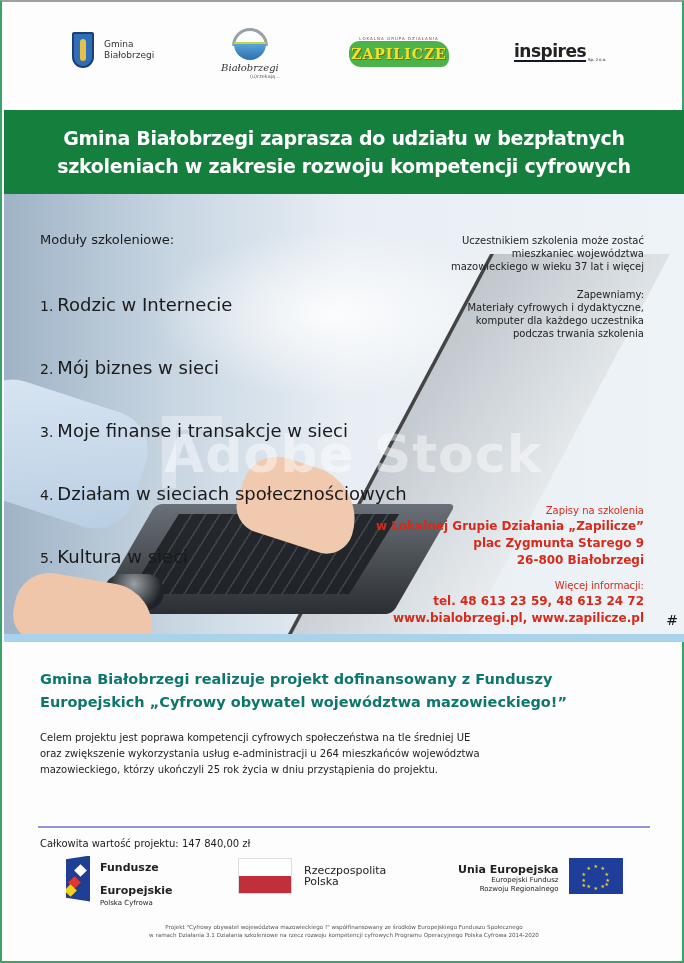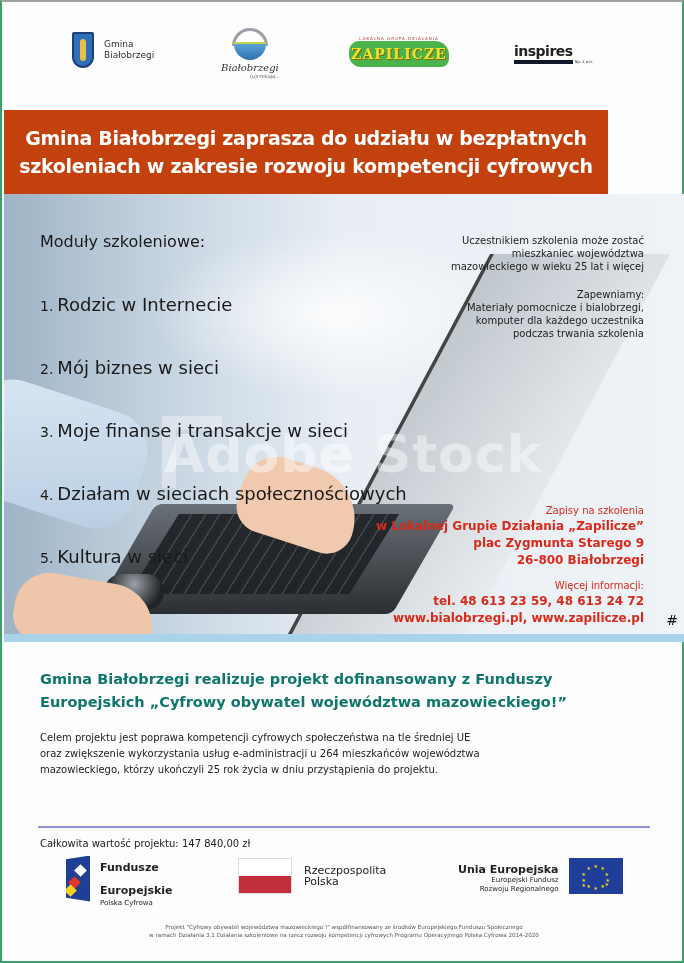--- a/index.html
+++ b/index.html
@@ -19,45 +19,45 @@
   .logo-bialo { left: 218px; top: 4px; flex-direction: column; align-items: center; }
   .heart { width: 48px; height: 32px; position: relative; }
   .heart .arc { position: absolute; left: 6px; top: 0; width: 36px; height: 18px; border: 3px solid #9aa0a6; border-bottom: none; border-radius: 18px 18px 0 0; }
   .heart .water { position: absolute; left: 8px; top: 14px; width: 32px; height: 18px; background: linear-gradient(#5aa3d8, #2d6fb0); border-radius: 0 0 16px 16px; border-top: 2px solid #c4d44a; }
   .bialo-script { font-family: "DejaVu Serif", serif; font-style: italic; font-size: 10px; color: #333; margin-top: 2px; }
   .bialo-sub { font-size: 5px; color: #666; margin-left: 30px; }
   .logo-zap { left: 345px; top: 12px; width: 104px; height: 34px; flex-direction: column; align-items: center; }
   .zap-top { font-size: 4px; color: #b03030; letter-spacing: 1px; }
   .zap-main { width: 100px; height: 26px; background: #4bb34b; border-radius: 10px 14px 8px 12px; display: flex; align-items: center; justify-content: center; font-family: "DejaVu Serif", serif; font-weight: bold; font-size: 14px; color: #f2e22a; text-shadow: 1px 1px 0 #7a6a10; letter-spacing: 1px; }
   .logo-insp { left: 512px; top: 18px; align-items: flex-end; }
-  .insp-main { font-size: 14px; font-weight: bold; color: #222; border-bottom: 4px solid #0f172a; letter-spacing: -0.5px; line-height: 18px; }
+  .insp-main { font-size: 17px; font-weight: bold; color: #222; border-bottom: 2px solid #0f172a; letter-spacing: -0.5px; line-height: 18px; }
   .insp-sub { font-size: 4px; color: #222; margin-left: 2px; }
 
   
-  .header-band { position: absolute; left: 2px; top: 108px; width: 604px; height: 84px; background: #c2410c; display: flex; flex-direction: column; justify-content: center; align-items: center; }
+  .header-band { position: absolute; left: 2px; top: 108px; width: 680px; height: 84px; background: #15803d; display: flex; flex-direction: column; justify-content: center; align-items: center; }
   .header-band div { color: #ffffff; font-weight: bold; font-size: 19px; line-height: 28px; letter-spacing: -0.3px; text-align: center; }
 
   
   .photo { position: absolute; left: 2px; top: 192px; width: 680px; height: 448px; overflow: hidden;
     background:
       radial-gradient(ellipse 260px 120px at 330px 120px, rgba(255,255,255,0.85), rgba(255,255,255,0) 70%),
       linear-gradient(90deg, #9fb3c6 0%, #c8d6e2 25%, #e8eef4 50%, #eef3f7 100%); }
   .photo::after { content: ""; position: absolute; left: 0; bottom: 0; width: 680px; height: 8px; background: #a9d3ea; }
   .sleeve { position: absolute; left: -40px; top: 200px; width: 180px; height: 120px; background: linear-gradient(160deg, #d9e6f3, #b8cde2); border-radius: 40px; transform: rotate(18deg); }
   .laptop-base { position: absolute; left: 120px; top: 310px; width: 300px; height: 110px; background: linear-gradient(#6a7077, #2b2f33); transform: skewX(-30deg); border-radius: 6px; }
   .keys { position: absolute; left: 150px; top: 320px; width: 220px; height: 80px;
     background: repeating-linear-gradient(90deg, #1e2226 0 12px, #3b4147 12px 14px), #1e2226; transform: skewX(-32deg); opacity: 0.9; }
   .screen-back { position: absolute; left: 385px; top: 60px; width: 180px; height: 380px; background: linear-gradient(100deg, #bfc6cc, #e9edf0); transform: skewX(-28deg); border-left: 4px solid #444; }
   .hand1 { position: absolute; left: 235px; top: 270px; width: 120px; height: 80px; background: #f0c9ae; border-radius: 40px 60px 30px 30px; transform: rotate(18deg); }
   .hand2 { position: absolute; left: 10px; top: 385px; width: 140px; height: 70px; background: #efc6aa; border-radius: 40px 50px 30px 30px; transform: rotate(10deg); }
   .mouse { position: absolute; left: 100px; top: 380px; width: 60px; height: 36px; background: radial-gradient(circle at 30px 10px, #9aa0a6, #1f2327 70%); border-radius: 30px; }
   .watermark { position: absolute; left: 160px; top: 230px; font-size: 52px; color: rgba(255,255,255,0.45); font-weight: bold; letter-spacing: 1px; }
   .wm-logo { position: absolute; left: 158px; top: 222px; width: 60px; height: 72px; border: 14px solid rgba(255,255,255,0.35); border-bottom: none; border-right: none; }
 
-  .modules-title { position: absolute; left: 38px; top: 230px; font-size: 16px; color: #1a1a1a; }
+  .modules-title { position: absolute; left: 38px; top: 230px; font-size: 13px; color: #1a1a1a; }
   .modules { position: absolute; left: 38px; top: 256px; list-style: none; }
   .modules li { font-size: 18px; line-height: 29px; color: #1a1a1a; white-space: nowrap; margin-top: 32px; }
   .modules li .num { font-size: 14px; margin-right: 4px; }
 
   .info-right { position: absolute; right: 38px; text-align: right; color: #222; font-size: 10px; line-height: 13px; }
   .info-1 { top: 232px; }
   .info-2 { top: 286px; }
 
   .contact { position: absolute; right: 38px; top: 502px; text-align: right; color: #d82a1a; }
   .contact .light { font-size: 10px; line-height: 14px; }
@@ -150,25 +150,25 @@
     <li><span class="num">1.</span><span>Rodzic w Internecie</span></li>
     <li><span class="num">2.</span><span>Mój biznes w sieci</span></li>
     <li><span class="num">3.</span><span>Moje finanse i transakcje w sieci</span></li>
     <li><span class="num">4.</span><span>Działam w sieciach społecznościowych</span></li>
     <li><span class="num">5.</span><span>Kultura w sieci</span></li>
   </ol>
 
   <div class="info-right info-1">
     <div>Uczestnikiem szkolenia może zostać</div>
     <div>mieszkaniec województwa</div>
-    <div>mazowieckiego w wieku 25 lat i więcej</div>
+    <div>mazowieckiego w wieku 37 lat i więcej</div>
   </div>
   <div class="info-right info-2">
     <div>Zapewniamy:</div>
-    <div>Materiały pomocnicze i bialobrzegi,</div>
+    <div>Materiały cyfrowych i dydaktyczne,</div>
     <div>komputer dla każdego uczestnika</div>
     <div>podczas trwania szkolenia</div>
   </div>
 
   <div class="contact">
     <div class="light">Zapisy na szkolenia</div>
     <div class="bold">w Lokalnej Grupie Działania „Zapilicze”</div>
     <div class="bold">plac Zygmunta Starego 9</div>
     <div class="bold">26-800 Białobrzegi</div>
     <div class="gap"></div>

